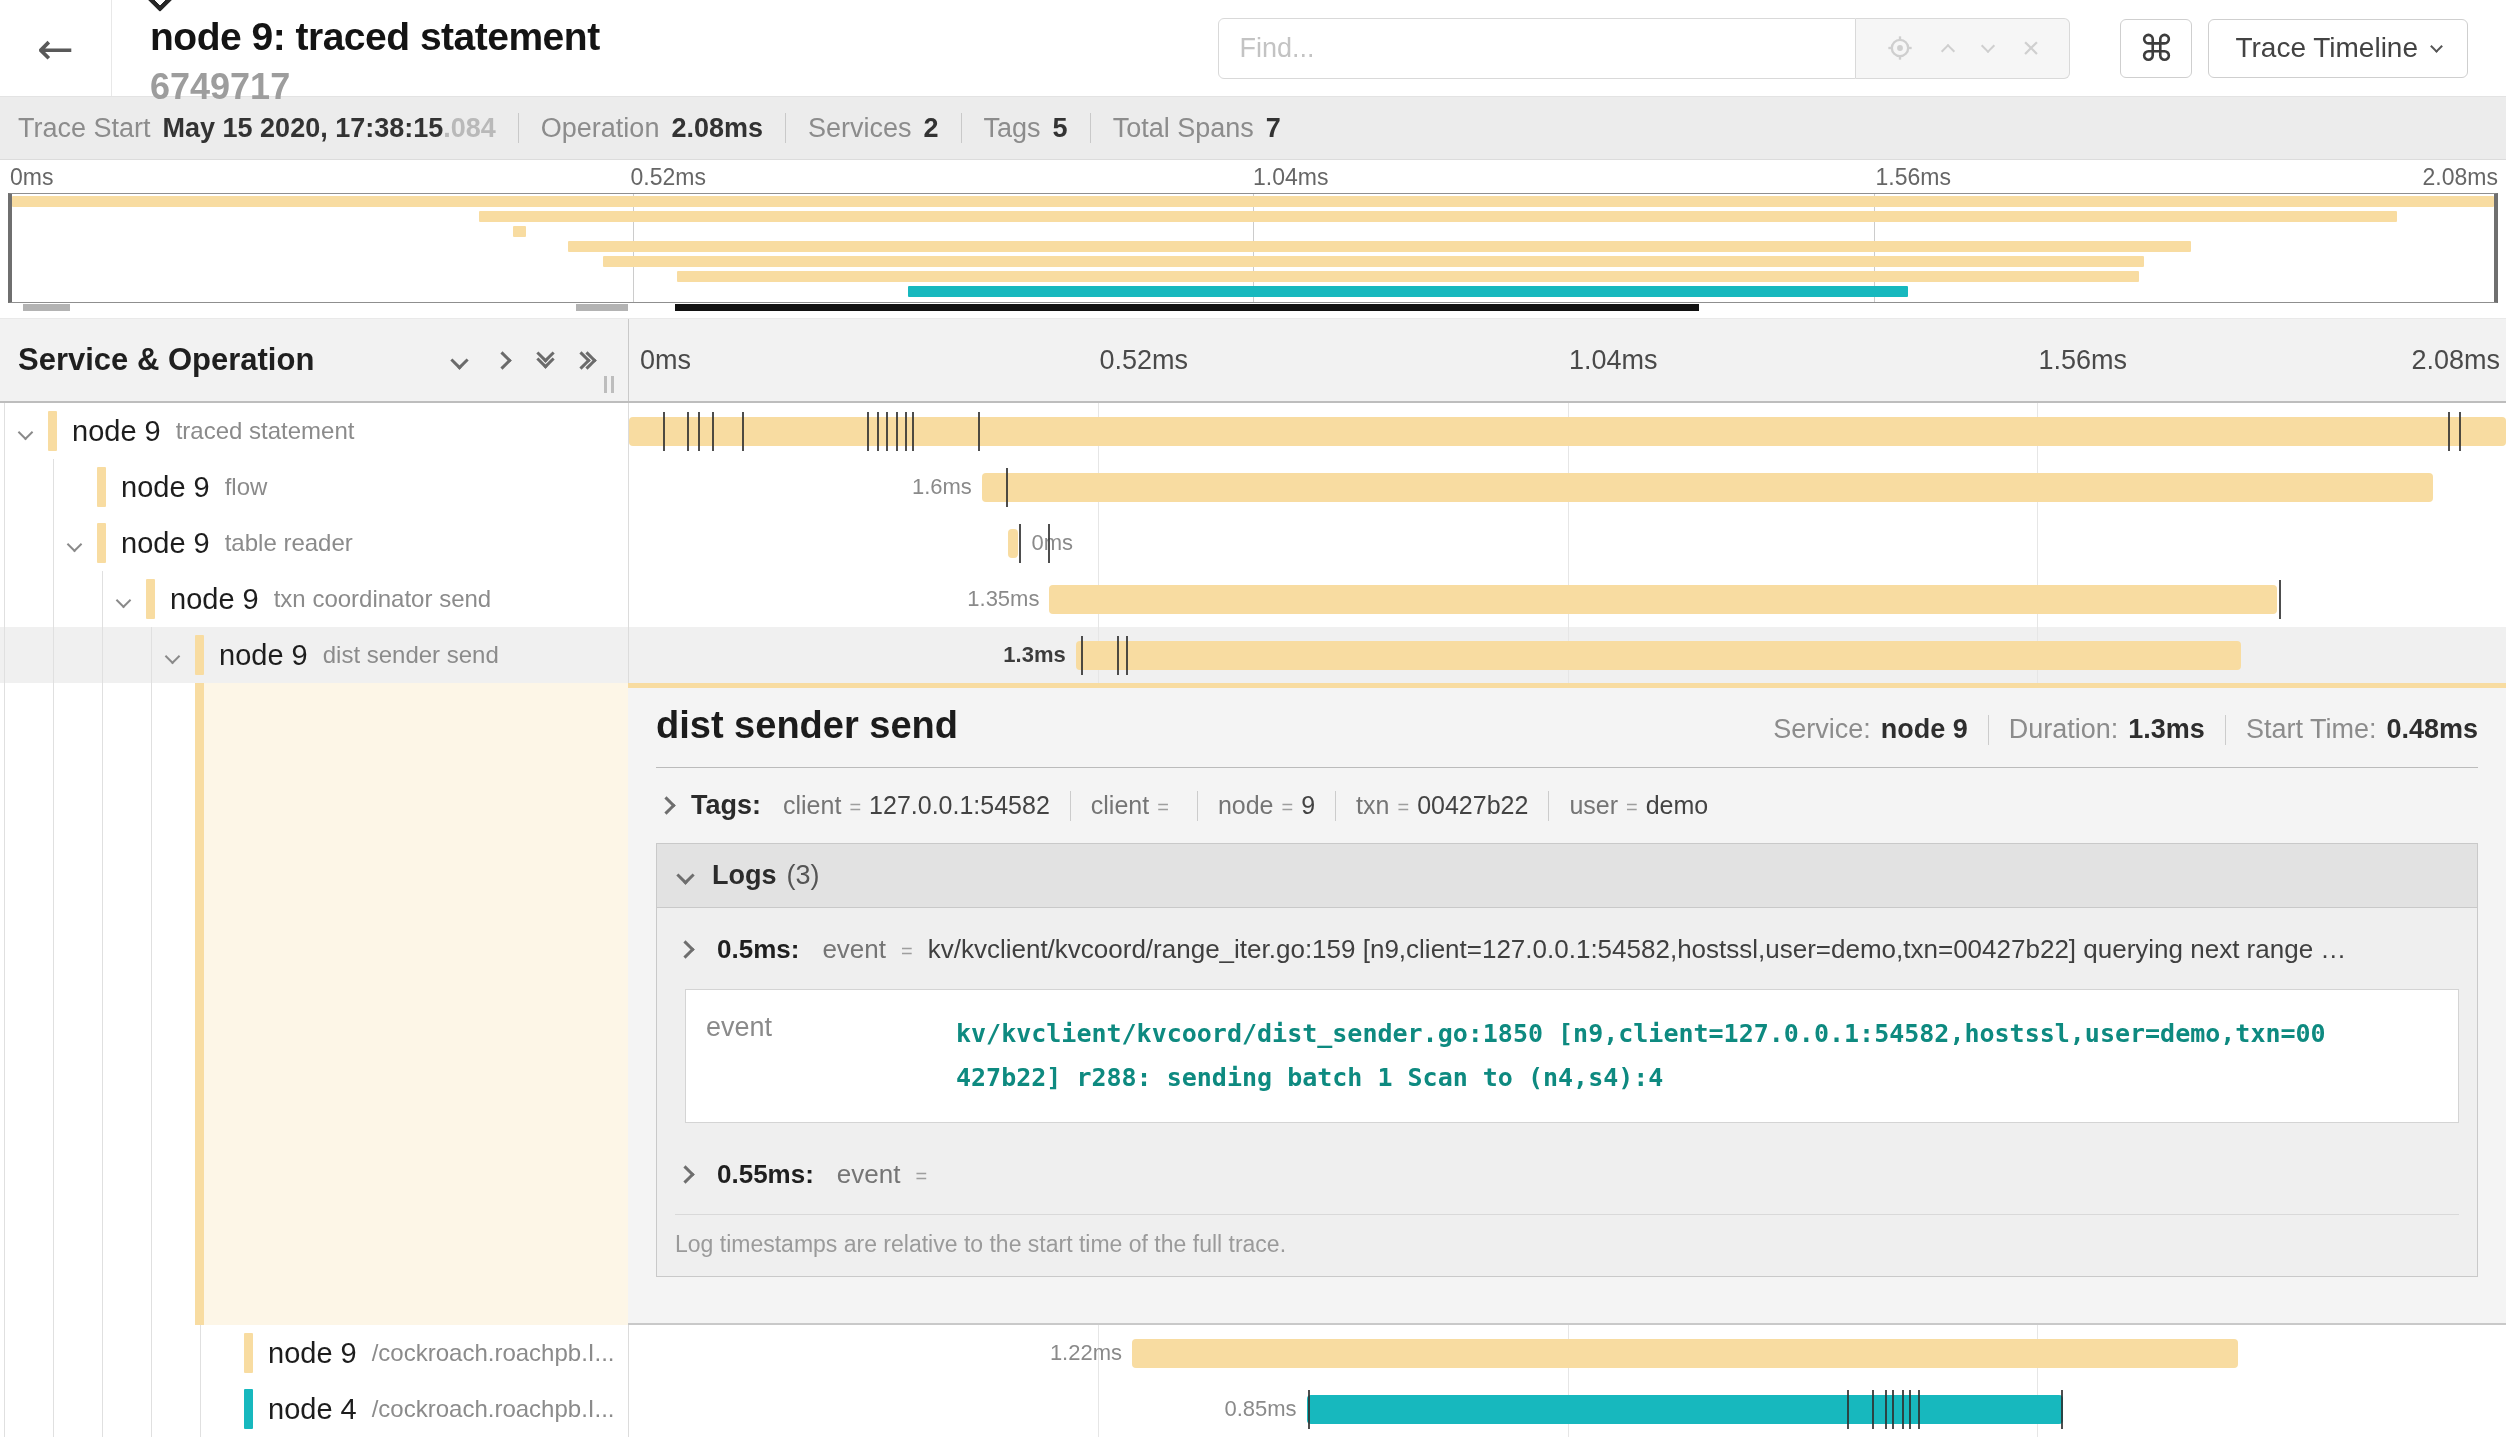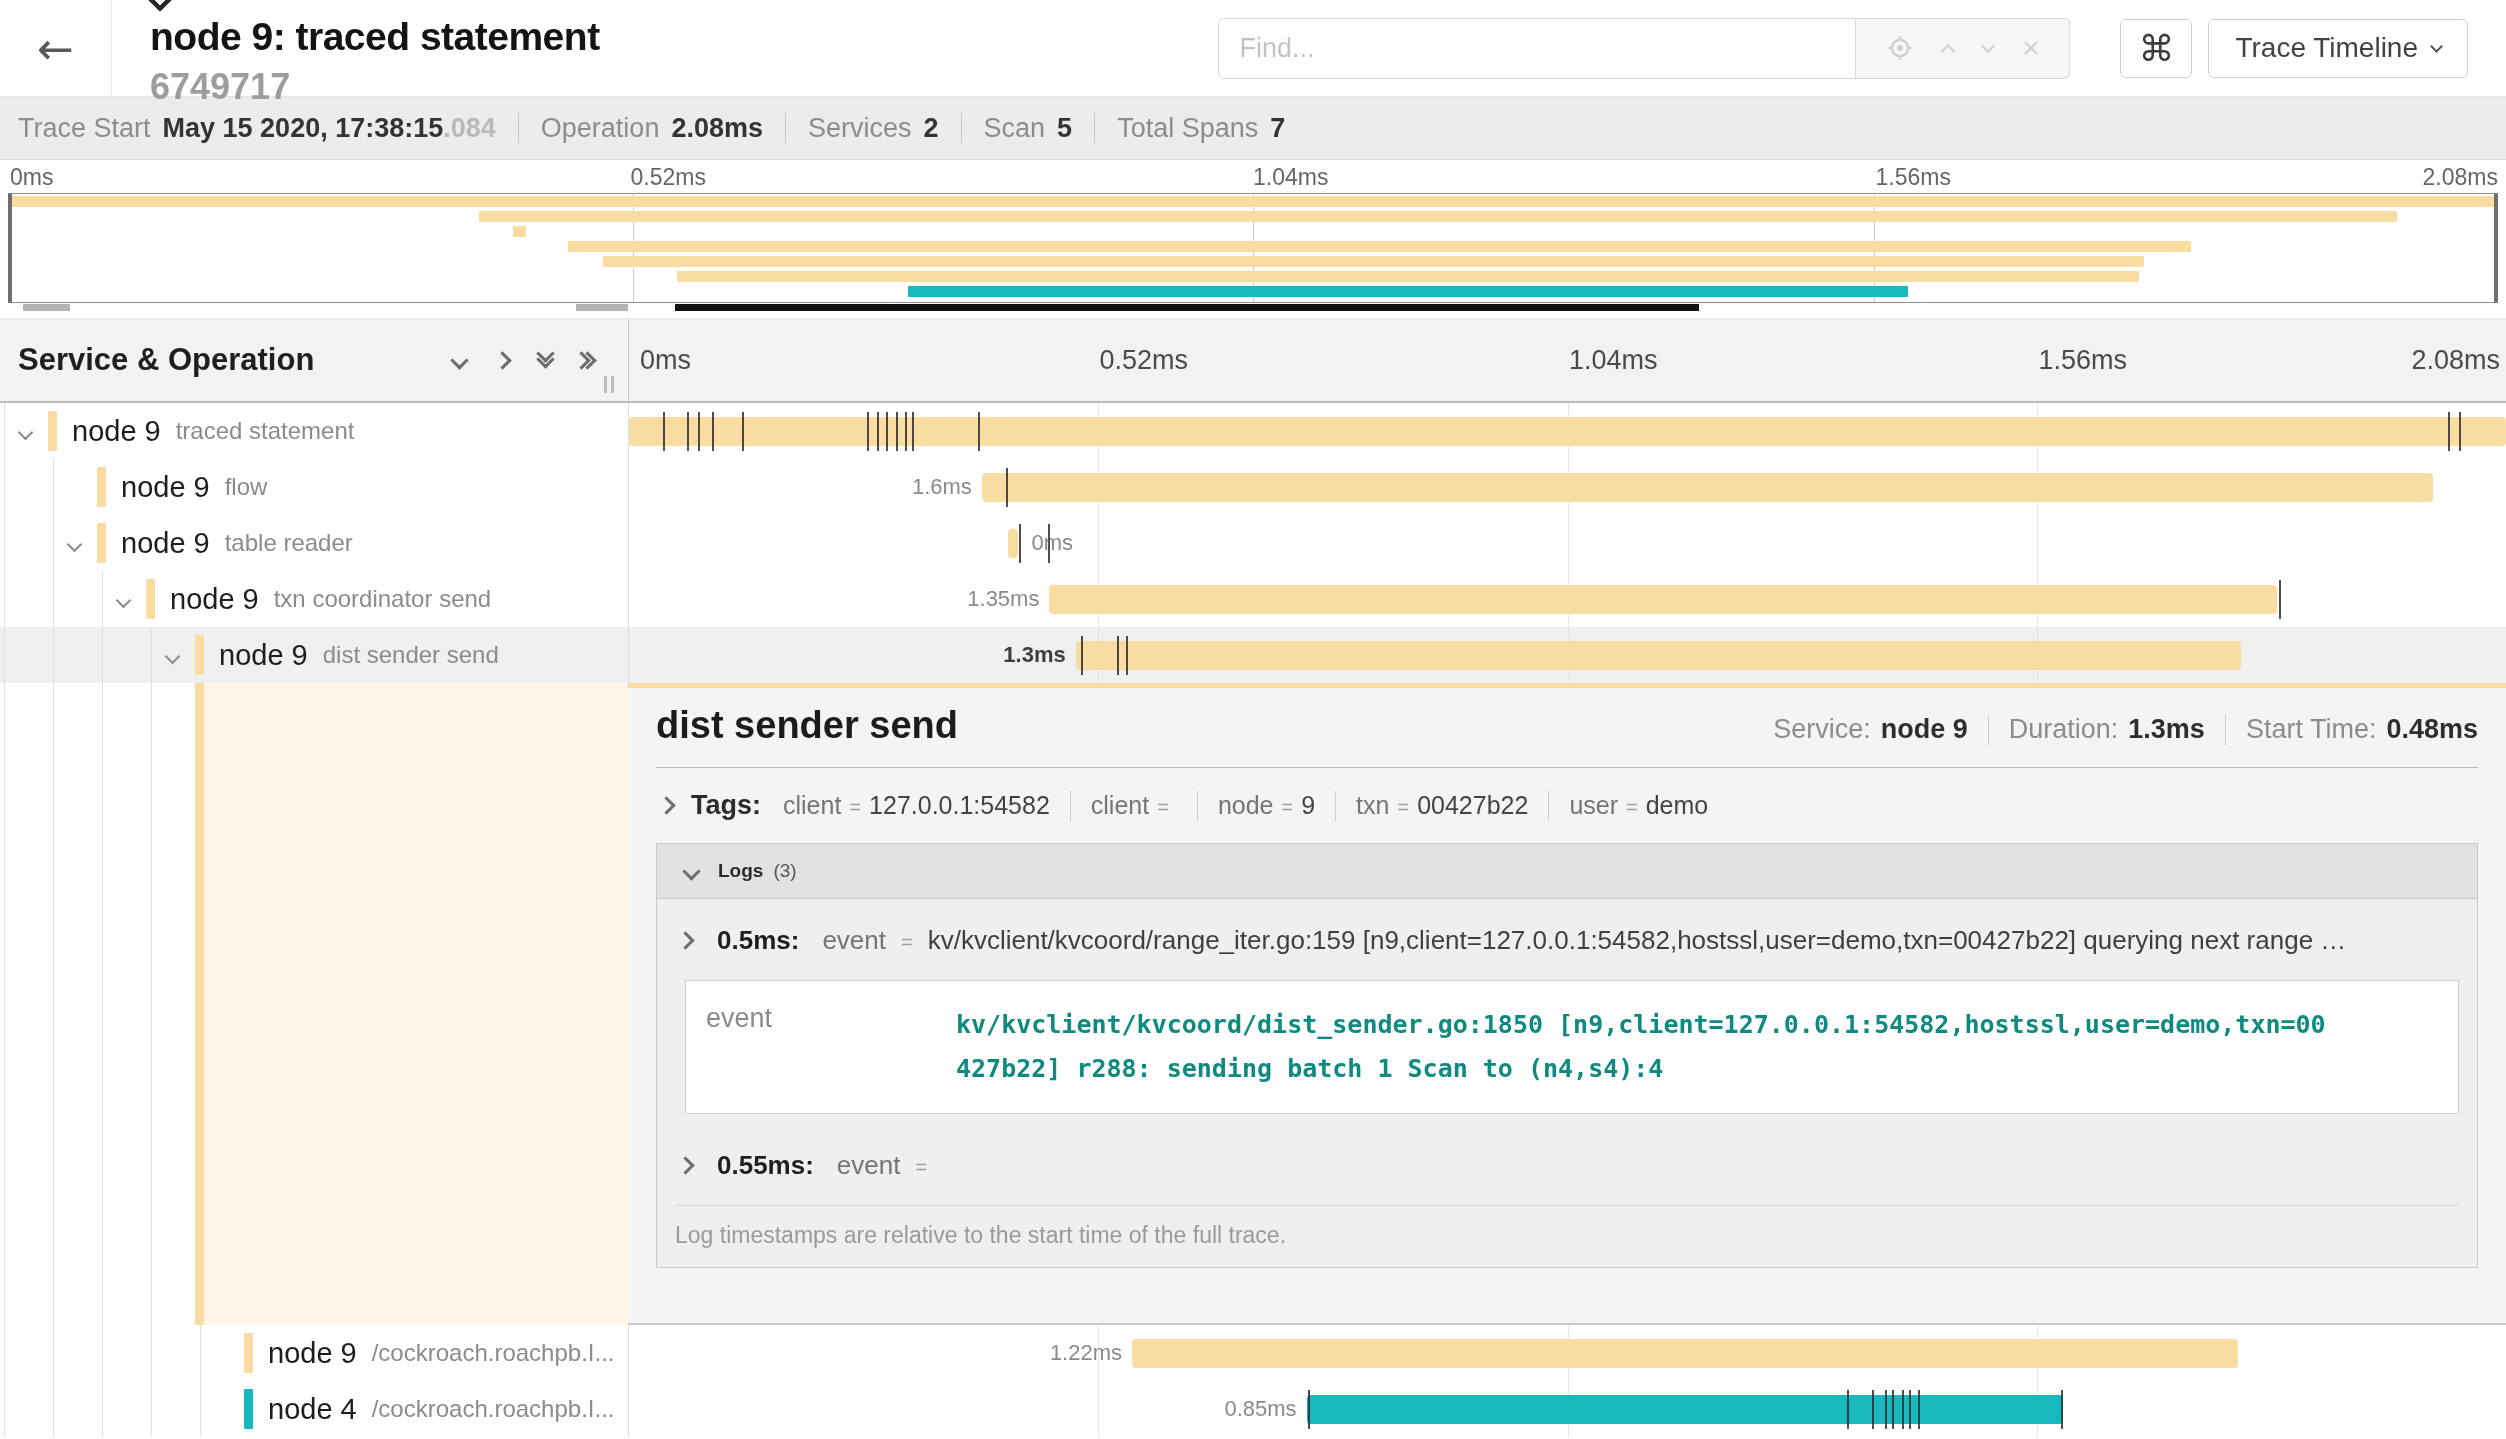--- a/index.html
+++ b/index.html
@@ -115,22 +115,22 @@
   .tags-row { display:flex; align-items:center; margin-top:22px; font-size:25px; }
   .tags-row .chev { margin-right:18px; margin-left:4px; }
   .tags-label { font-size:27px; font-weight:bold; color:#2b2b2b; margin-right:22px; }
   .tag-item { display:flex; align-items:baseline; white-space:nowrap; }
   .tag-item .tk { color:#757575; }
   .eq { color:#9e9e9e; font-size:20px; margin:0 8px; }
   .tag-item .tv { color:#434343; }
   .tag-sep { width:1px; height:30px; background:#ccc; margin:0 20px; align-self:center; }
 
   .logs-box { margin-top:22px; border:1px solid #c9c9c9; }
-  .logs-head { background:#e2e2e2; border-bottom:1px solid #c9c9c9; padding:16px 24px;
-    display:flex; align-items:center; font-size:19px; }
+  .logs-head { background:#e2e2e2; border-bottom:1px solid #c9c9c9; padding:16px 18px;
+    display:flex; align-items:center; font-size:27px; }
   .logs-head .chev { margin-right:20px; margin-left:4px; }
   .logs-title { font-weight:bold; color:#2b2b2b; margin-right:10px; }
   .logs-count { color:#555; }
   .logs-body { background:#efefef; padding:0 18px; }
   .log-line { display:flex; align-items:baseline; padding:26px 0 10px 0; font-size:26px; white-space:nowrap; overflow:hidden;gap:7px; }
   .log-line .chev { align-self:center; margin-right:18px; margin-left:4px; flex:none; }
   .log-time { font-weight:bold; color:#1f1f1f; margin-right:16px; flex:none; }
   .log-key { color:#757575; flex:none; }
   .log-val { color:#3f3f3f; overflow:hidden; }
   .log-open-head { display:flex; align-items:center; padding:22px 0 8px 0; font-size:27px; }
@@ -185,21 +185,21 @@
   <span class="lbl">Trace Start</span>
   <span class="val">May 15 2020, 17:38:15</span>
   <span class="val-dim">.084</span>
   <span class="sep"></span>
   <span class="lbl">Operation</span>
   <span class="val">2.08ms</span>
   <span class="sep"></span>
   <span class="lbl">Services</span>
   <span class="val">2</span>
   <span class="sep"></span>
-  <span class="lbl">Scan</span>
+  <span class="lbl">Tags</span>
   <span class="val">5</span>
   <span class="sep"></span>
   <span class="lbl">Total Spans</span>
   <span class="val">7</span>
 </div>
 
 <div class="minimap">
   <div class="mini-labels">
     <span style="left:2px">0ms</span>
     <span style="left:25%">0.52ms</span>

